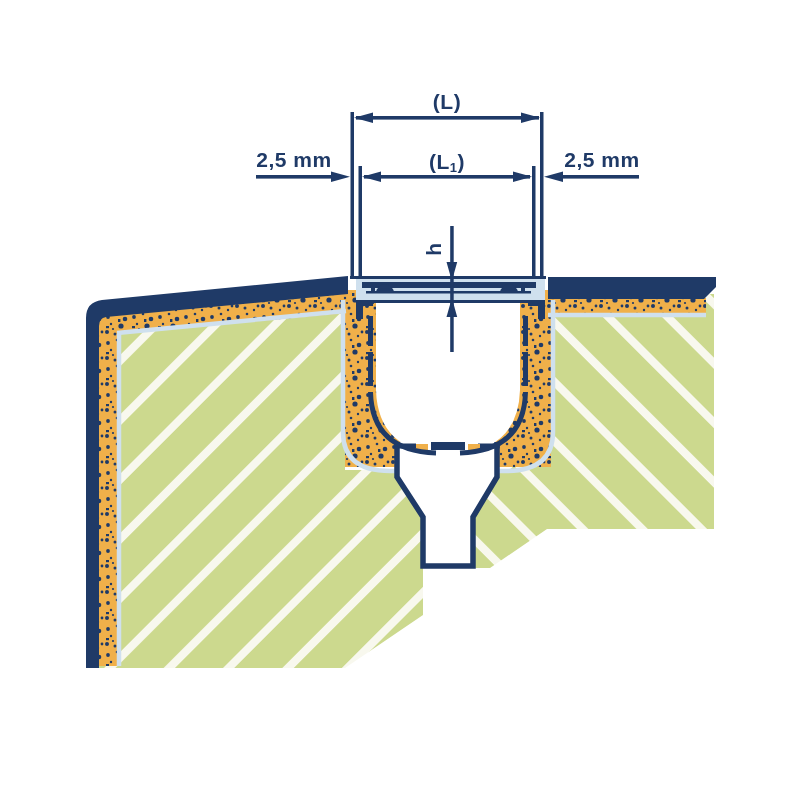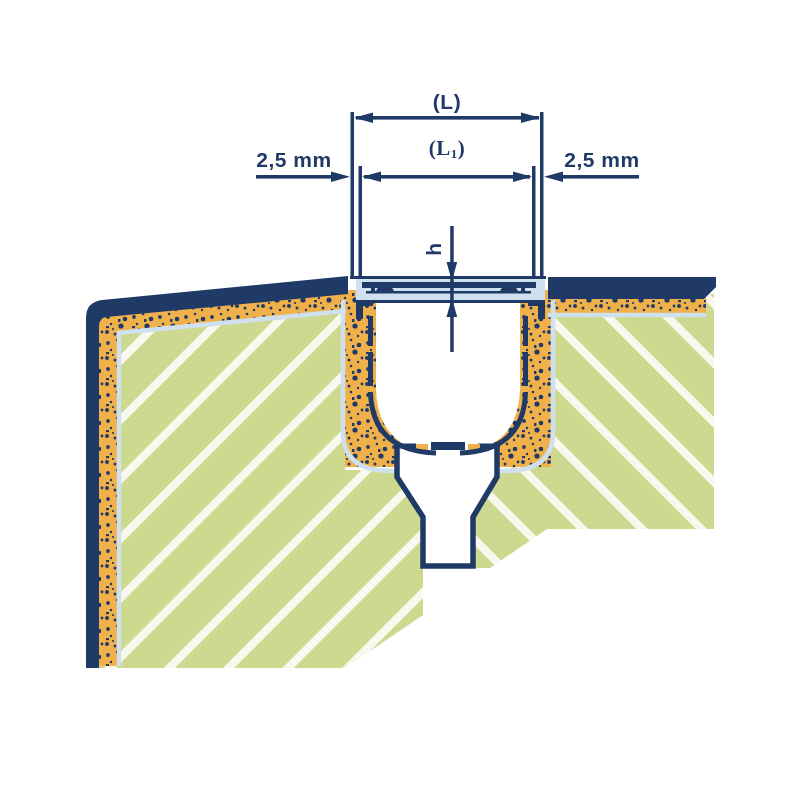--- a/index.html
+++ b/index.html
@@ -123,18 +123,18 @@
       <rect x="562" y="175" width="77" height="3.6"></rect>
       <polygon points="544,176.8 563,171.6 563,182.1"></polygon>
 
       <rect x="450.2" y="226" width="3.5" height="126"></rect>
       <polygon points="451.9,281 446.5,262 457.2,262"></polygon>
       <polygon points="451.9,298 446.5,317 457.2,317"></polygon>
     </g>
   </svg>
 
   <div class="dimlabel" style="left:447px;top:102px;">(L)</div>
-  <div class="dimlabel" style="left:447px;top:149px;font-family:Liberation Serif, serif;"><span>(L</span><span class="sub">1</span><span>)</span></div>
+  <div class="dimlabel" style="left:447px;top:162px;"><span>(L</span><span class="sub">1</span><span>)</span></div>
   <div class="dimlabel" style="left:294px;top:160px;">2,5 mm</div>
   <div class="dimlabel" style="left:602px;top:160px;">2,5 mm</div>
   <div class="dimlabel rot" style="left:434px;top:249px;">h</div>
 
 </div>
 
 </body></html>

